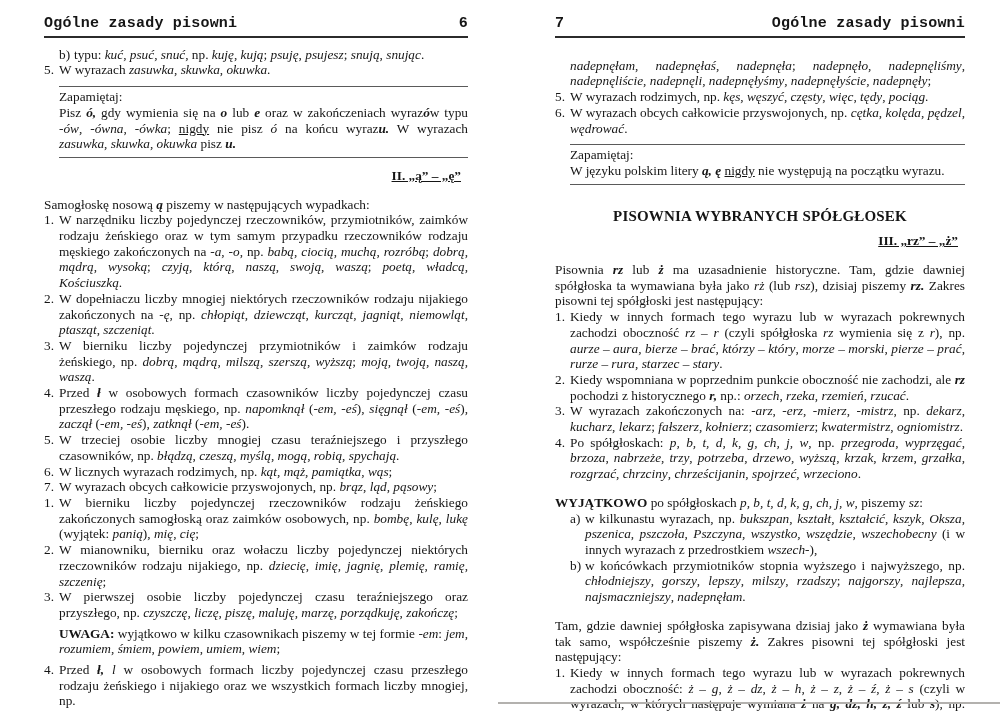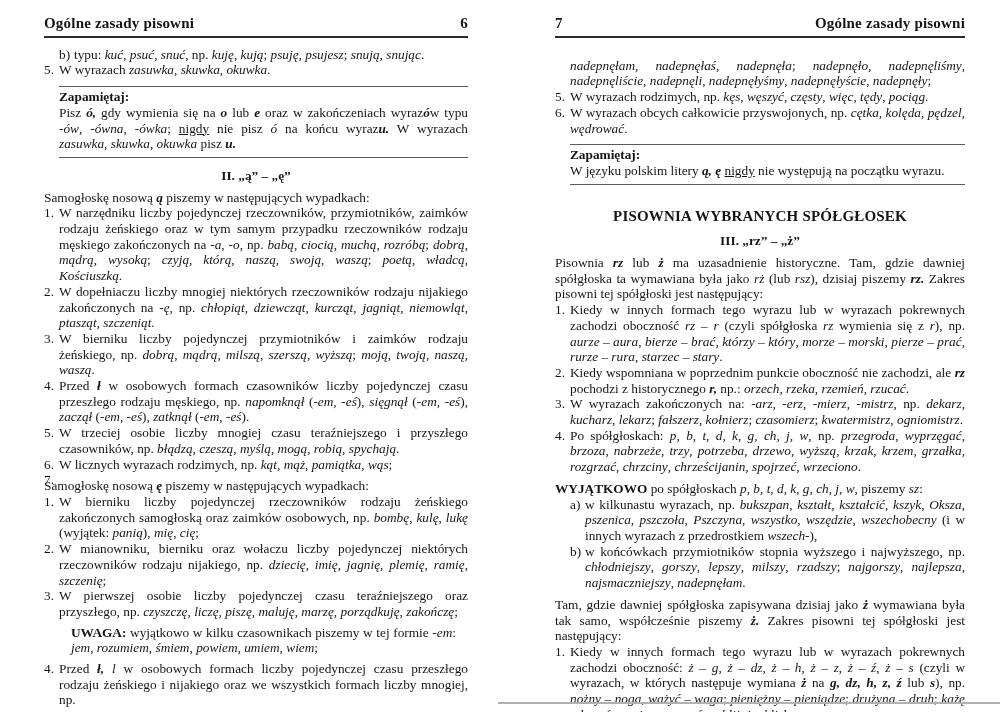--- a/index.html
+++ b/index.html
@@ -8,38 +8,38 @@
     background:#ffffff;color:#151515;
     font-family:"Liberation Serif","DejaVu Serif",serif;
     font-size:13.3px;line-height:15.7px;
   }
   .page{position:absolute;top:16px;}
   .page-left{left:44px;width:424px;}
   .page-right{left:555px;width:410px;}
   .running-header{
     display:flex;justify-content:space-between;align-items:baseline;
     font-weight:bold;font-size:15px;letter-spacing:.2px;
-    border-bottom:2px solid #2b2b2b;padding-bottom:4px;
+    border-bottom:2px solid #2b2b2b;padding-bottom:4px;font-family:Liberation Mono, monospace;
   }
   .page-content{margin-top:9px;text-align:justify;}
-  .para{margin-top:6px;}
-  .h3{font-weight:bold;margin:9px 7px 3px;text-align:center;}
+  .para{margin-top:13px;}
+  .h3{font-weight:bold;margin:9px 7px 3px;text-align:right;text-decoration:underline;}
   .h1{font-weight:bold;font-size:15px;margin:24px 0 5px;letter-spacing:.2px;text-align:center;}
   .item{position:relative;padding-left:15px;}
   .item > .num{position:absolute;left:0;}
   .sub{position:relative;padding-left:30px;}
   .sub > .num{position:absolute;left:15px;}
   .cont{padding-left:15px;margin-top:20px;}
-  .uwaga{margin:5px 12px;padding-left:15px;}
+  .uwaga{margin:5px 0;padding-left:15px;}
   .box{
     margin:8px 0 10px 15px;
     border-top:1px solid #5a5a5a;border-bottom:1px solid #5a5a5a;
     padding:2px 0 5px;
   }
-  .box-label{font-weight:bold;}
+  .box-label{font-weight:normal;}
   i{font-style:italic;}
   b{font-weight:bold;}
   u{}
   .scan-edge{position:absolute;left:498px;top:702px;width:502px;height:2px;background:#b3b1ae;}
 </style>
 </head>
 <body>
 
 <section class="page page-left">
   <header class="running-header">
@@ -54,22 +54,21 @@
         <div class="box-text">Pisz <b><i>ó,</i></b> gdy wymienia się na <b><i>o</i></b> lub <b><i>e</i></b> oraz w zakończeniach wyraz<b><i>ó</i></b>w typu <i>-ów</i>, <i>-ówna</i>, <i>-ówka</i>; <u>nigdy</u> nie pisz <i>ó</i> na końcu wyraz<b><i>u.</i></b> W wyrazach <i>zasuwka</i>, <i>skuwka</i>, <i>okuwka</i> pisz <b><i>u.</i></b></div>
       </div>
       <div class="h3">II. „ą” – „ę”</div>
       <div class="para">Samogłoskę nosową <b><i>ą</i></b> piszemy w następujących wypadkach:</div>
       <div class="item"><span class="num">1.</span><span>W narzędniku liczby pojedynczej rzeczowników, przymiotników, zaimków rodzaju żeńskiego oraz w tym samym przypadku rzeczowników rodzaju męskiego zakończonych na <i>-a</i>, <i>-o</i>, np. <i>babą</i>, <i>ciocią</i>, <i>muchą</i>, <i>rozróbą</i>; <i>dobrą</i>, <i>mądrą</i>, <i>wysoką</i>; <i>czyją</i>, <i>którą</i>, <i>naszą</i>, <i>swoją</i>, <i>waszą</i>; <i>poetą</i>, <i>władcą</i>, <i>Kościuszką</i>.</span></div>
       <div class="item"><span class="num">2.</span><span>W dopełniaczu liczby mnogiej niektórych rzeczowników rodzaju nijakiego zakończonych na <i>-ę</i>, np. <i>chłopiąt</i>, <i>dziewcząt</i>, <i>kurcząt</i>, <i>jagniąt</i>, <i>niemowląt</i>, <i>ptasząt</i>, <i>szczeniąt</i>.</span></div>
       <div class="item"><span class="num">3.</span><span>W bierniku liczby pojedynczej przymiotników i zaimków rodzaju żeńskiego, np. <i>dobrą</i>, <i>mądrą</i>, <i>milszą</i>, <i>szerszą</i>, <i>wyższą</i>; <i>moją</i>, <i>twoją</i>, <i>naszą</i>, <i>waszą</i>.</span></div>
       <div class="item"><span class="num">4.</span><span>Przed <b><i>ł</i></b> w osobowych formach czasowników liczby pojedynczej czasu przeszłego rodzaju męskiego, np. <i>napomknął</i> (<i>-em, -eś</i>), <i>sięgnął</i> (<i>-em, -eś</i>), <i>zaczął</i> (<i>-em, -eś</i>), <i>zatknął</i> (<i>-em, -eś</i>).</span></div>
       <div class="item"><span class="num">5.</span><span>W trzeciej osobie liczby mnogiej czasu teraźniejszego i przyszłego czasowników, np. <i>błądzą</i>, <i>czeszą</i>, <i>myślą</i>, <i>mogą</i>, <i>robią</i>, <i>spychają</i>.</span></div>
       <div class="item"><span class="num">6.</span><span>W licznych wyrazach rodzimych, np. <i>kąt</i>, <i>mąż</i>, <i>pamiątka</i>, <i>wąs</i>;</span></div>
-      <div class="item"><span class="num">7.</span></div>
-      <div class="para">Samogłoskę nosową <b><i>ę</i></b> piszemy w następujących wypadkach:</div>
+      <div class="item"><span class="num">7.</span><span>W wyrazach obcych całkowicie przyswojonych, np. <i>brąz</i>, <i>ląd</i>, <i>pąsowy</i>;</span></div>
       <div class="item"><span class="num">1.</span><span>W bierniku liczby pojedynczej rzeczowników rodzaju żeńskiego zakończonych samogłoską oraz zaimków osobowych, np. <i>bombę</i>, <i>kulę</i>, <i>lukę</i> (wyjątek: <i>panią</i>), <i>mię</i>, <i>cię</i>;</span></div>
       <div class="item"><span class="num">2.</span><span>W mianowniku, bierniku oraz wołaczu liczby pojedynczej niektórych rzeczowników rodzaju nijakiego, np. <i>dziecię</i>, <i>imię</i>, <i>jagnię</i>, <i>plemię</i>, <i>ramię</i>, <i>szczenię</i>;</span></div>
       <div class="item"><span class="num">3.</span><span>W pierwszej osobie liczby pojedynczej czasu teraźniejszego oraz przyszłego, np. <i>czyszczę</i>, <i>liczę</i>, <i>piszę</i>, <i>maluję</i>, <i>marzę</i>, <i>porządkuję</i>, <i>zakończę</i>;</span></div>
       <div class="uwaga"><b>UWAGA:</b> wyjątkowo w kilku czasownikach piszemy w tej formie <i>-em</i>: <i>jem</i>, <i>rozumiem</i>, <i>śmiem</i>, <i>powiem</i>, <i>umiem</i>, <i>wiem</i>;</div>
       <div class="item"><span class="num">4.</span><span>Przed <b><i>ł,</i></b> <i>l</i> w osobowych formach liczby pojedynczej czasu przeszłego rodzaju żeńskiego i nijakiego oraz we wszystkich formach liczby mnogiej, np.</span></div>
     </div>
 </section>
 
 <section class="page page-right">
   <header class="running-header">

